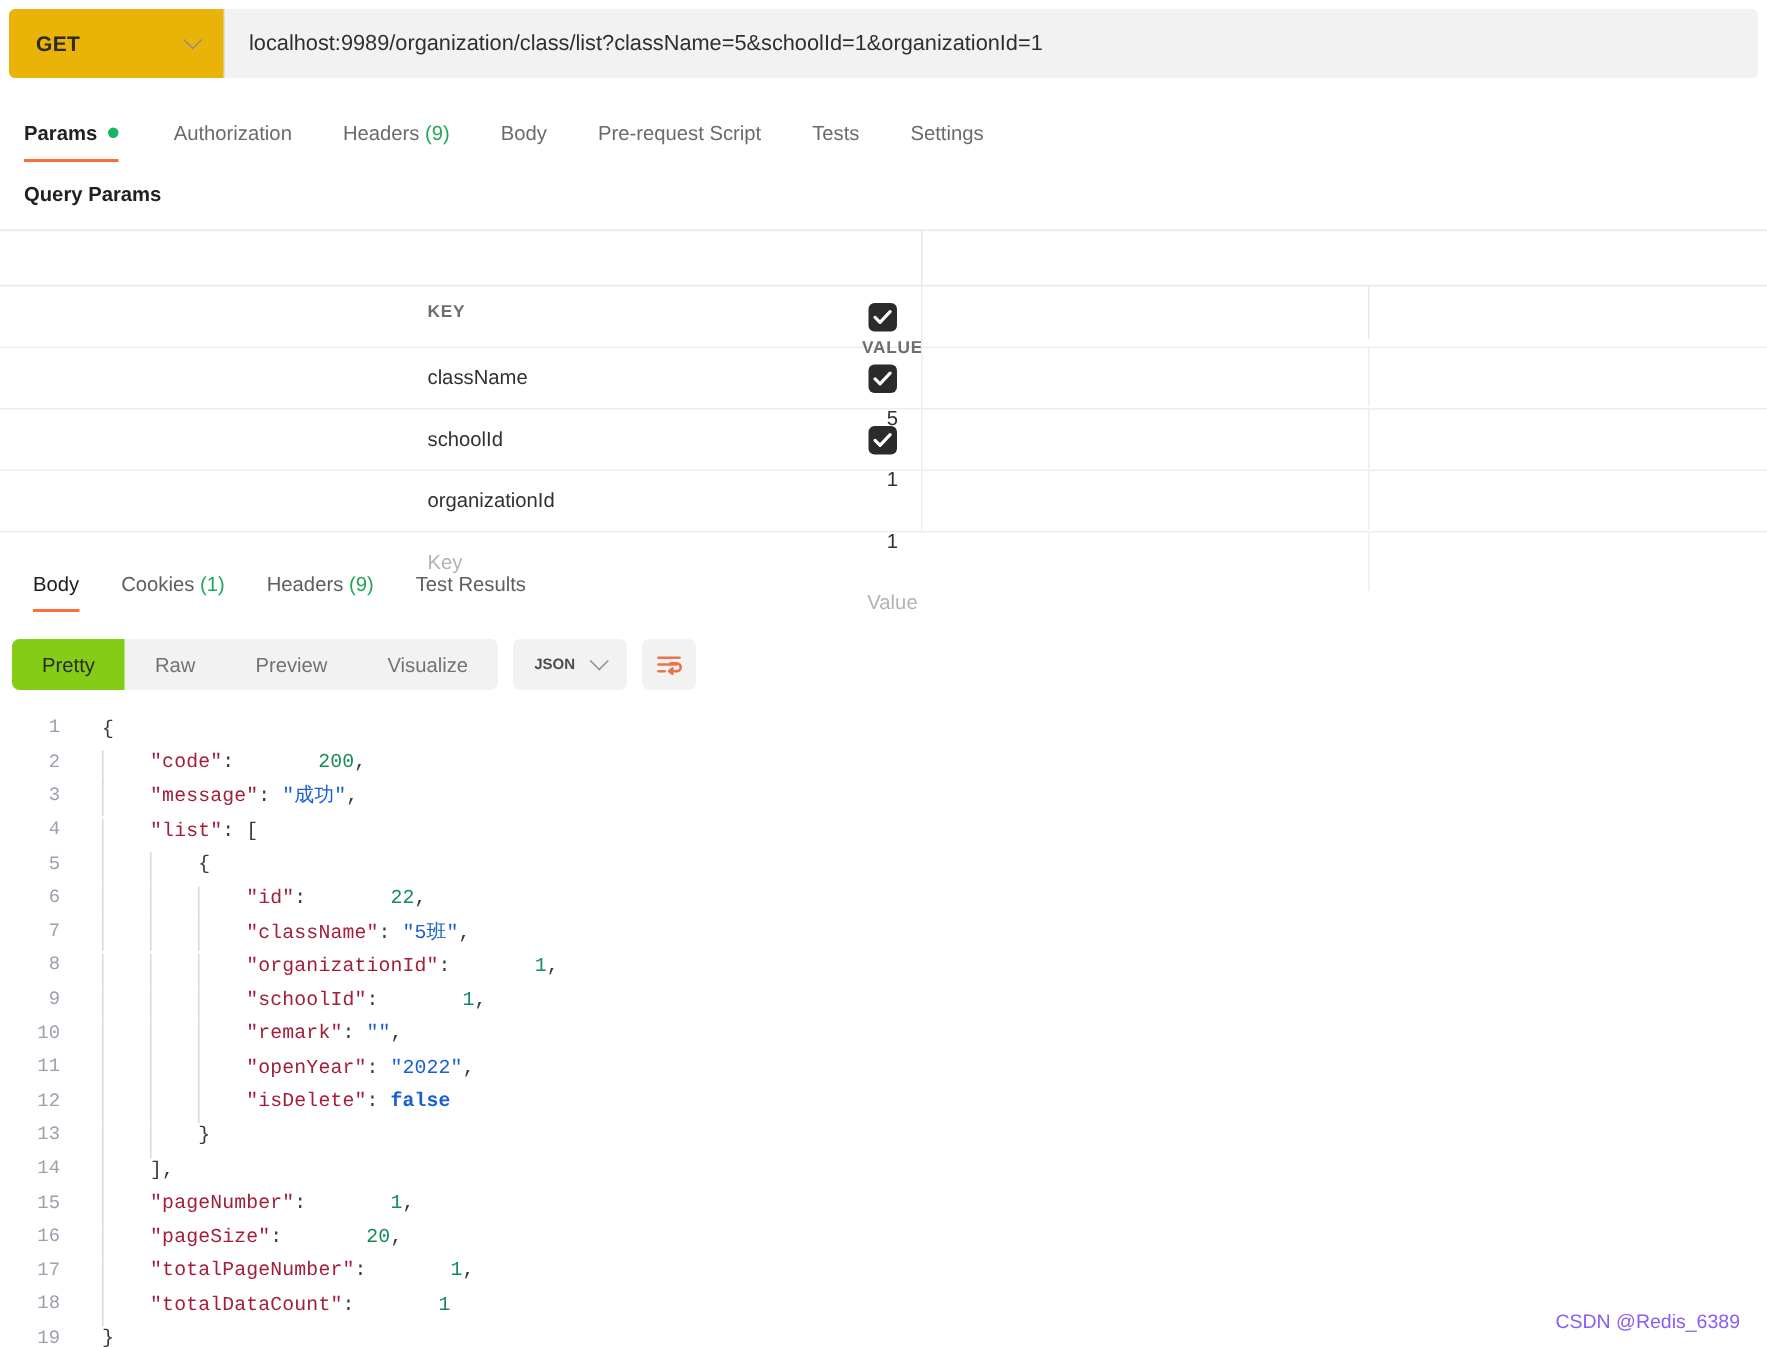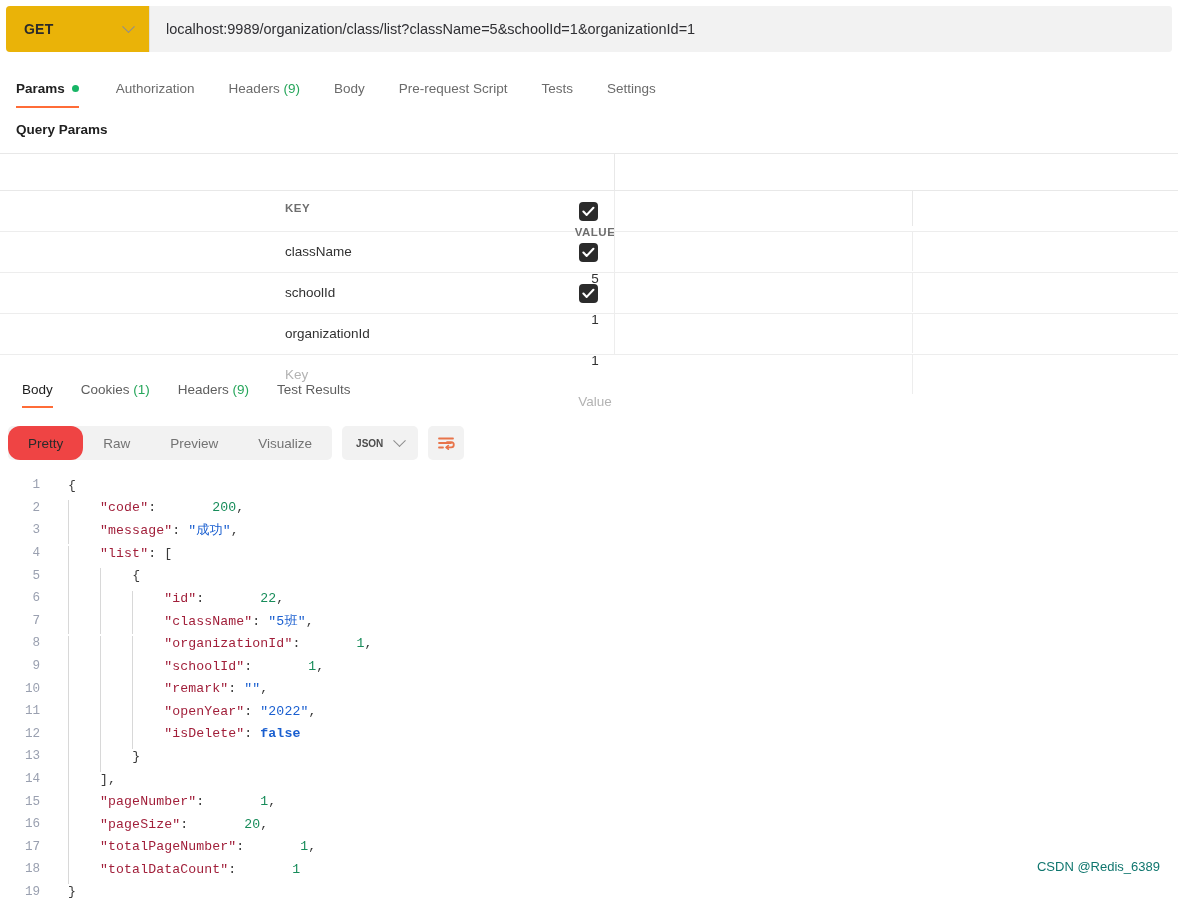--- a/index.html
+++ b/index.html
@@ -209,23 +209,22 @@
   }
   .seg-btn {
     display: flex;
     align-items: center;
     padding: 0 20px;
     font-size: 13.5px;
     color: #737373;
     cursor: pointer;
   }
   .seg-btn.active {
-    background: #ef4444;
+    background: #84cc16;
     color: #2b2b2b;
-    border-radius: 12px;
   }
   .fmt-select {
     display: flex;
     align-items: center;
     gap: 12px;
     height: 34px;
     padding: 0 14px;
     background: #f2f2f2;
     border-radius: 5px;
     cursor: pointer;
@@ -279,23 +278,23 @@
   .k { color: #a11f3a; }
   .s { color: #1a5fd0; }
   .n { color: #178c5a; margin-left: 48px; }
   .b { color: #1a5fd0; font-weight: bold; }
   .p { color: #3a3a3a; }
 
   
   .wm {
     position: absolute;
     right: 18px;
-    bottom: 24px;
+    bottom: 10px;
     font-size: 13px;
-    color: #0f766e;
+    color: #8b5cf6;
     user-select: none;
   }
 </style>
 </head>
 <body>
 
 <div class="url-bar">
   <div class="method-select">
     <span class="method-label">GET</span>
     <span class="chev"></span>

